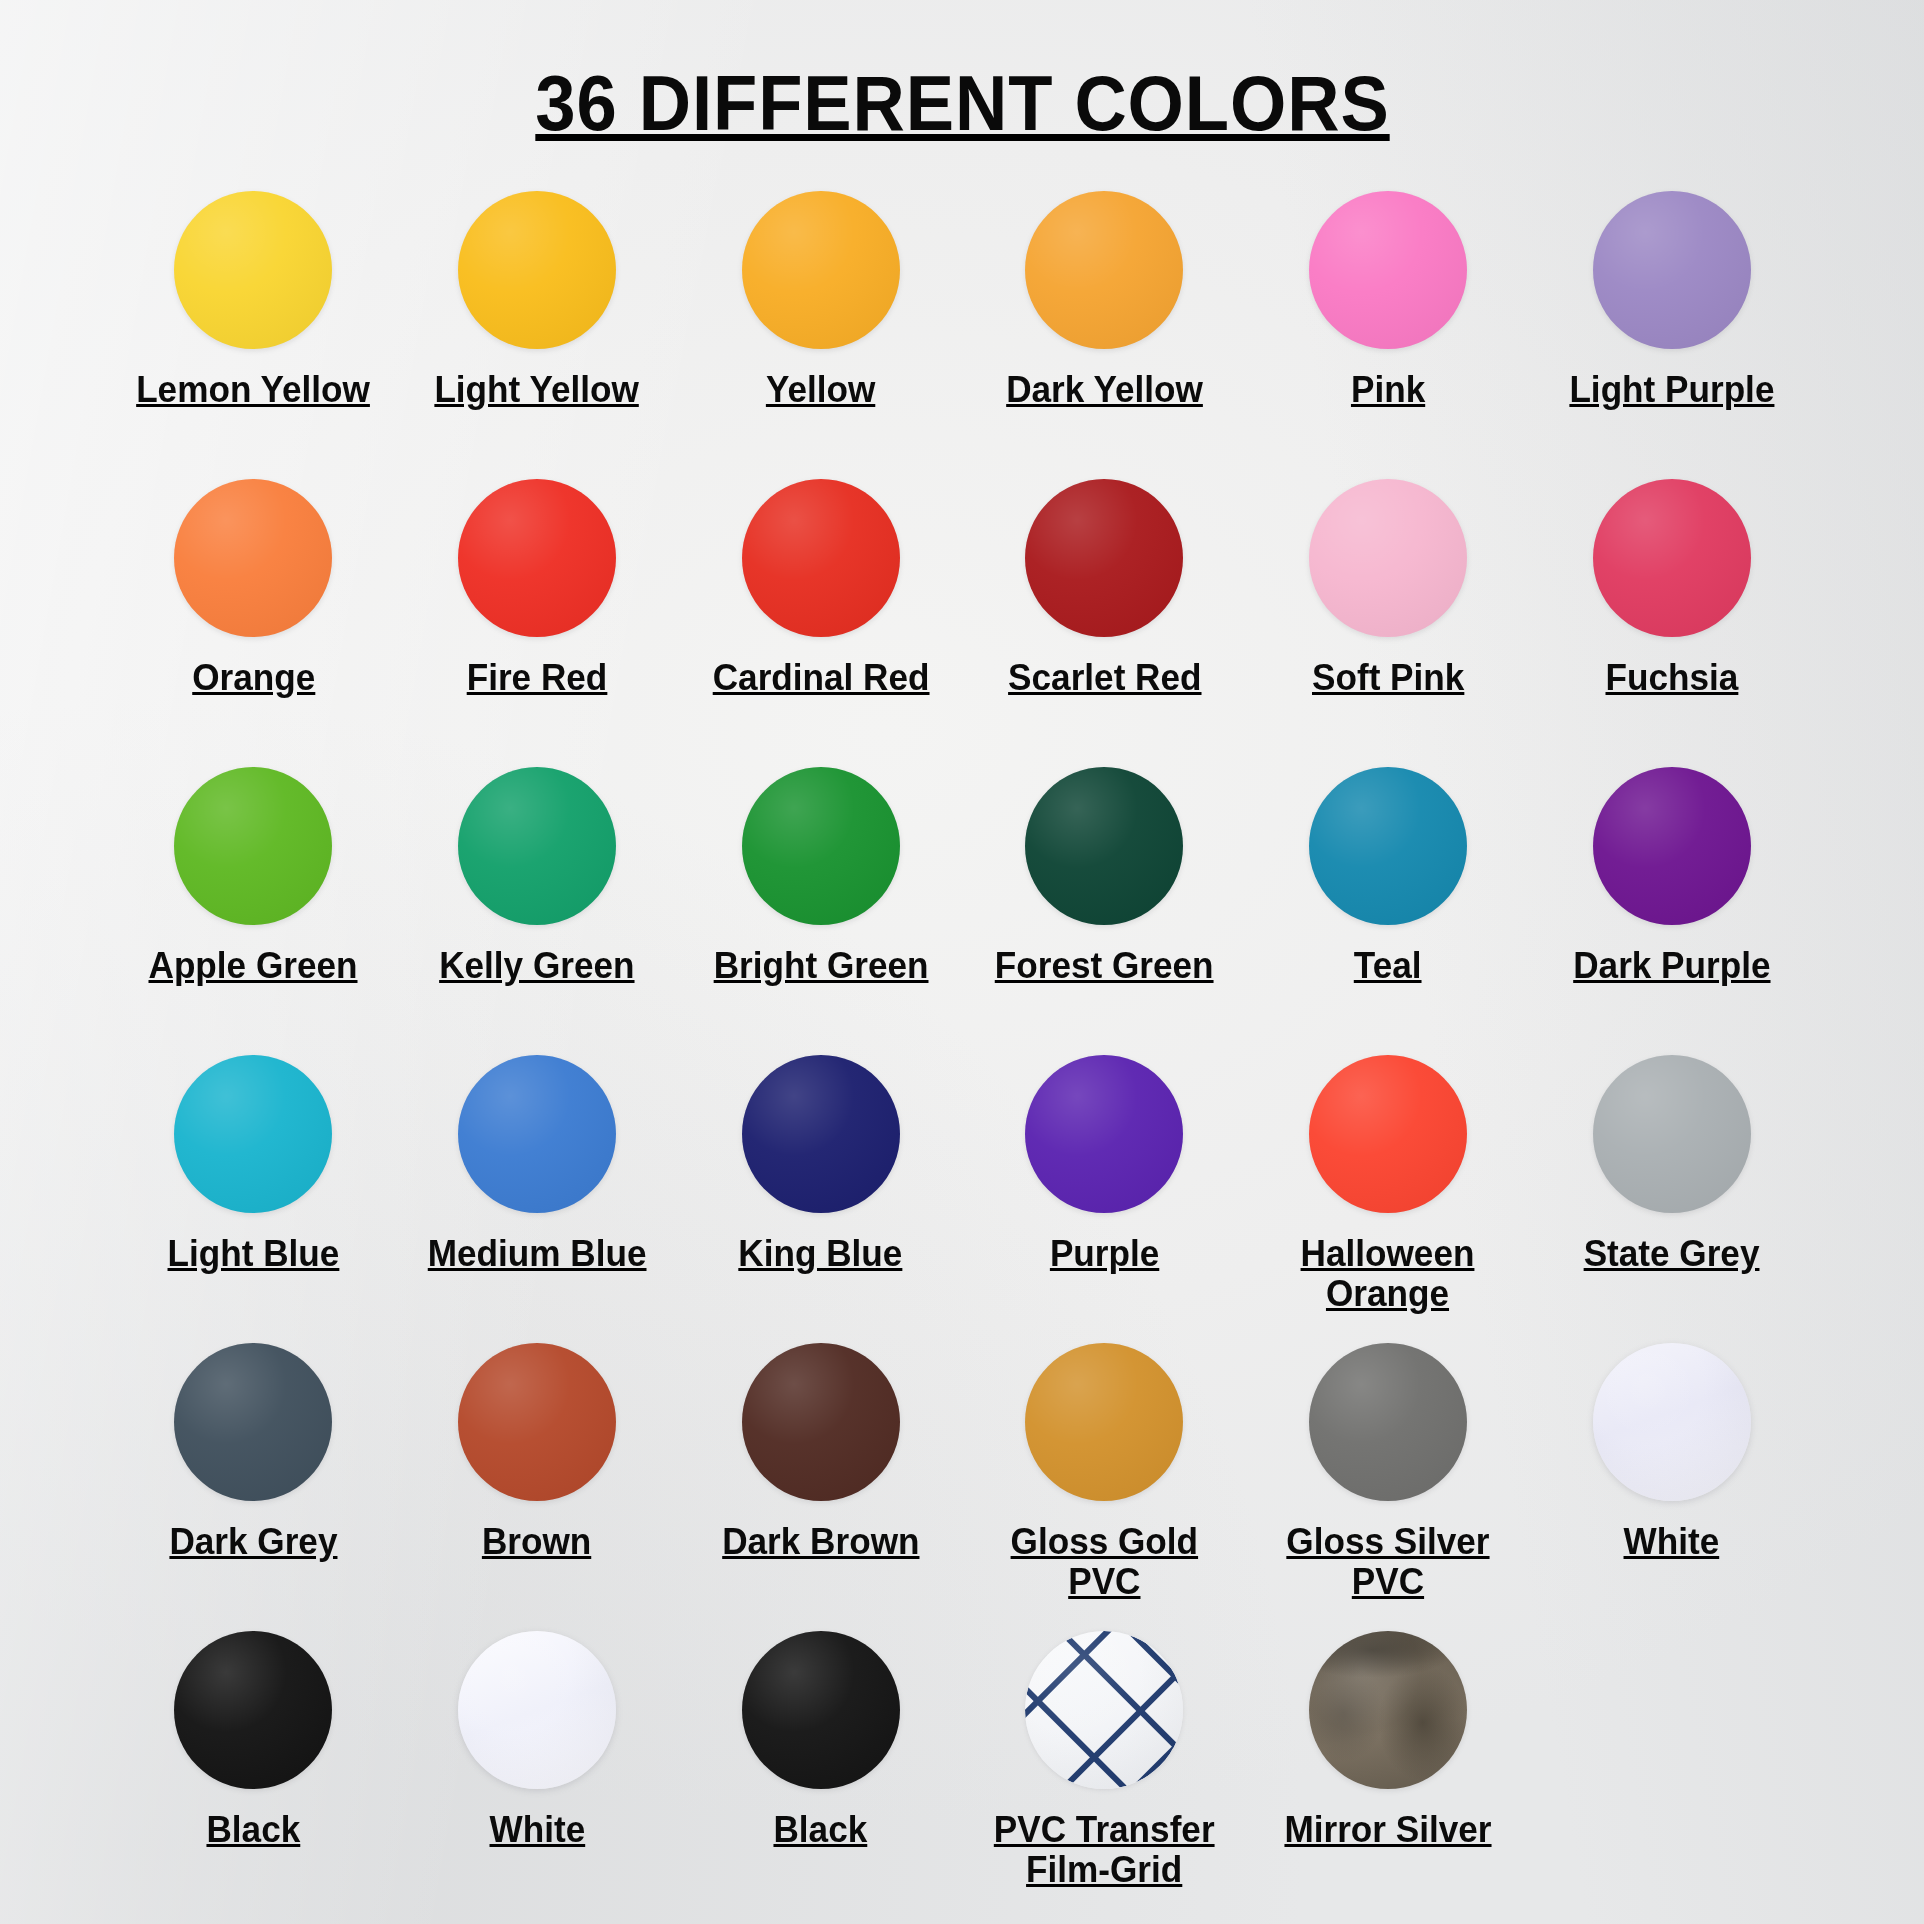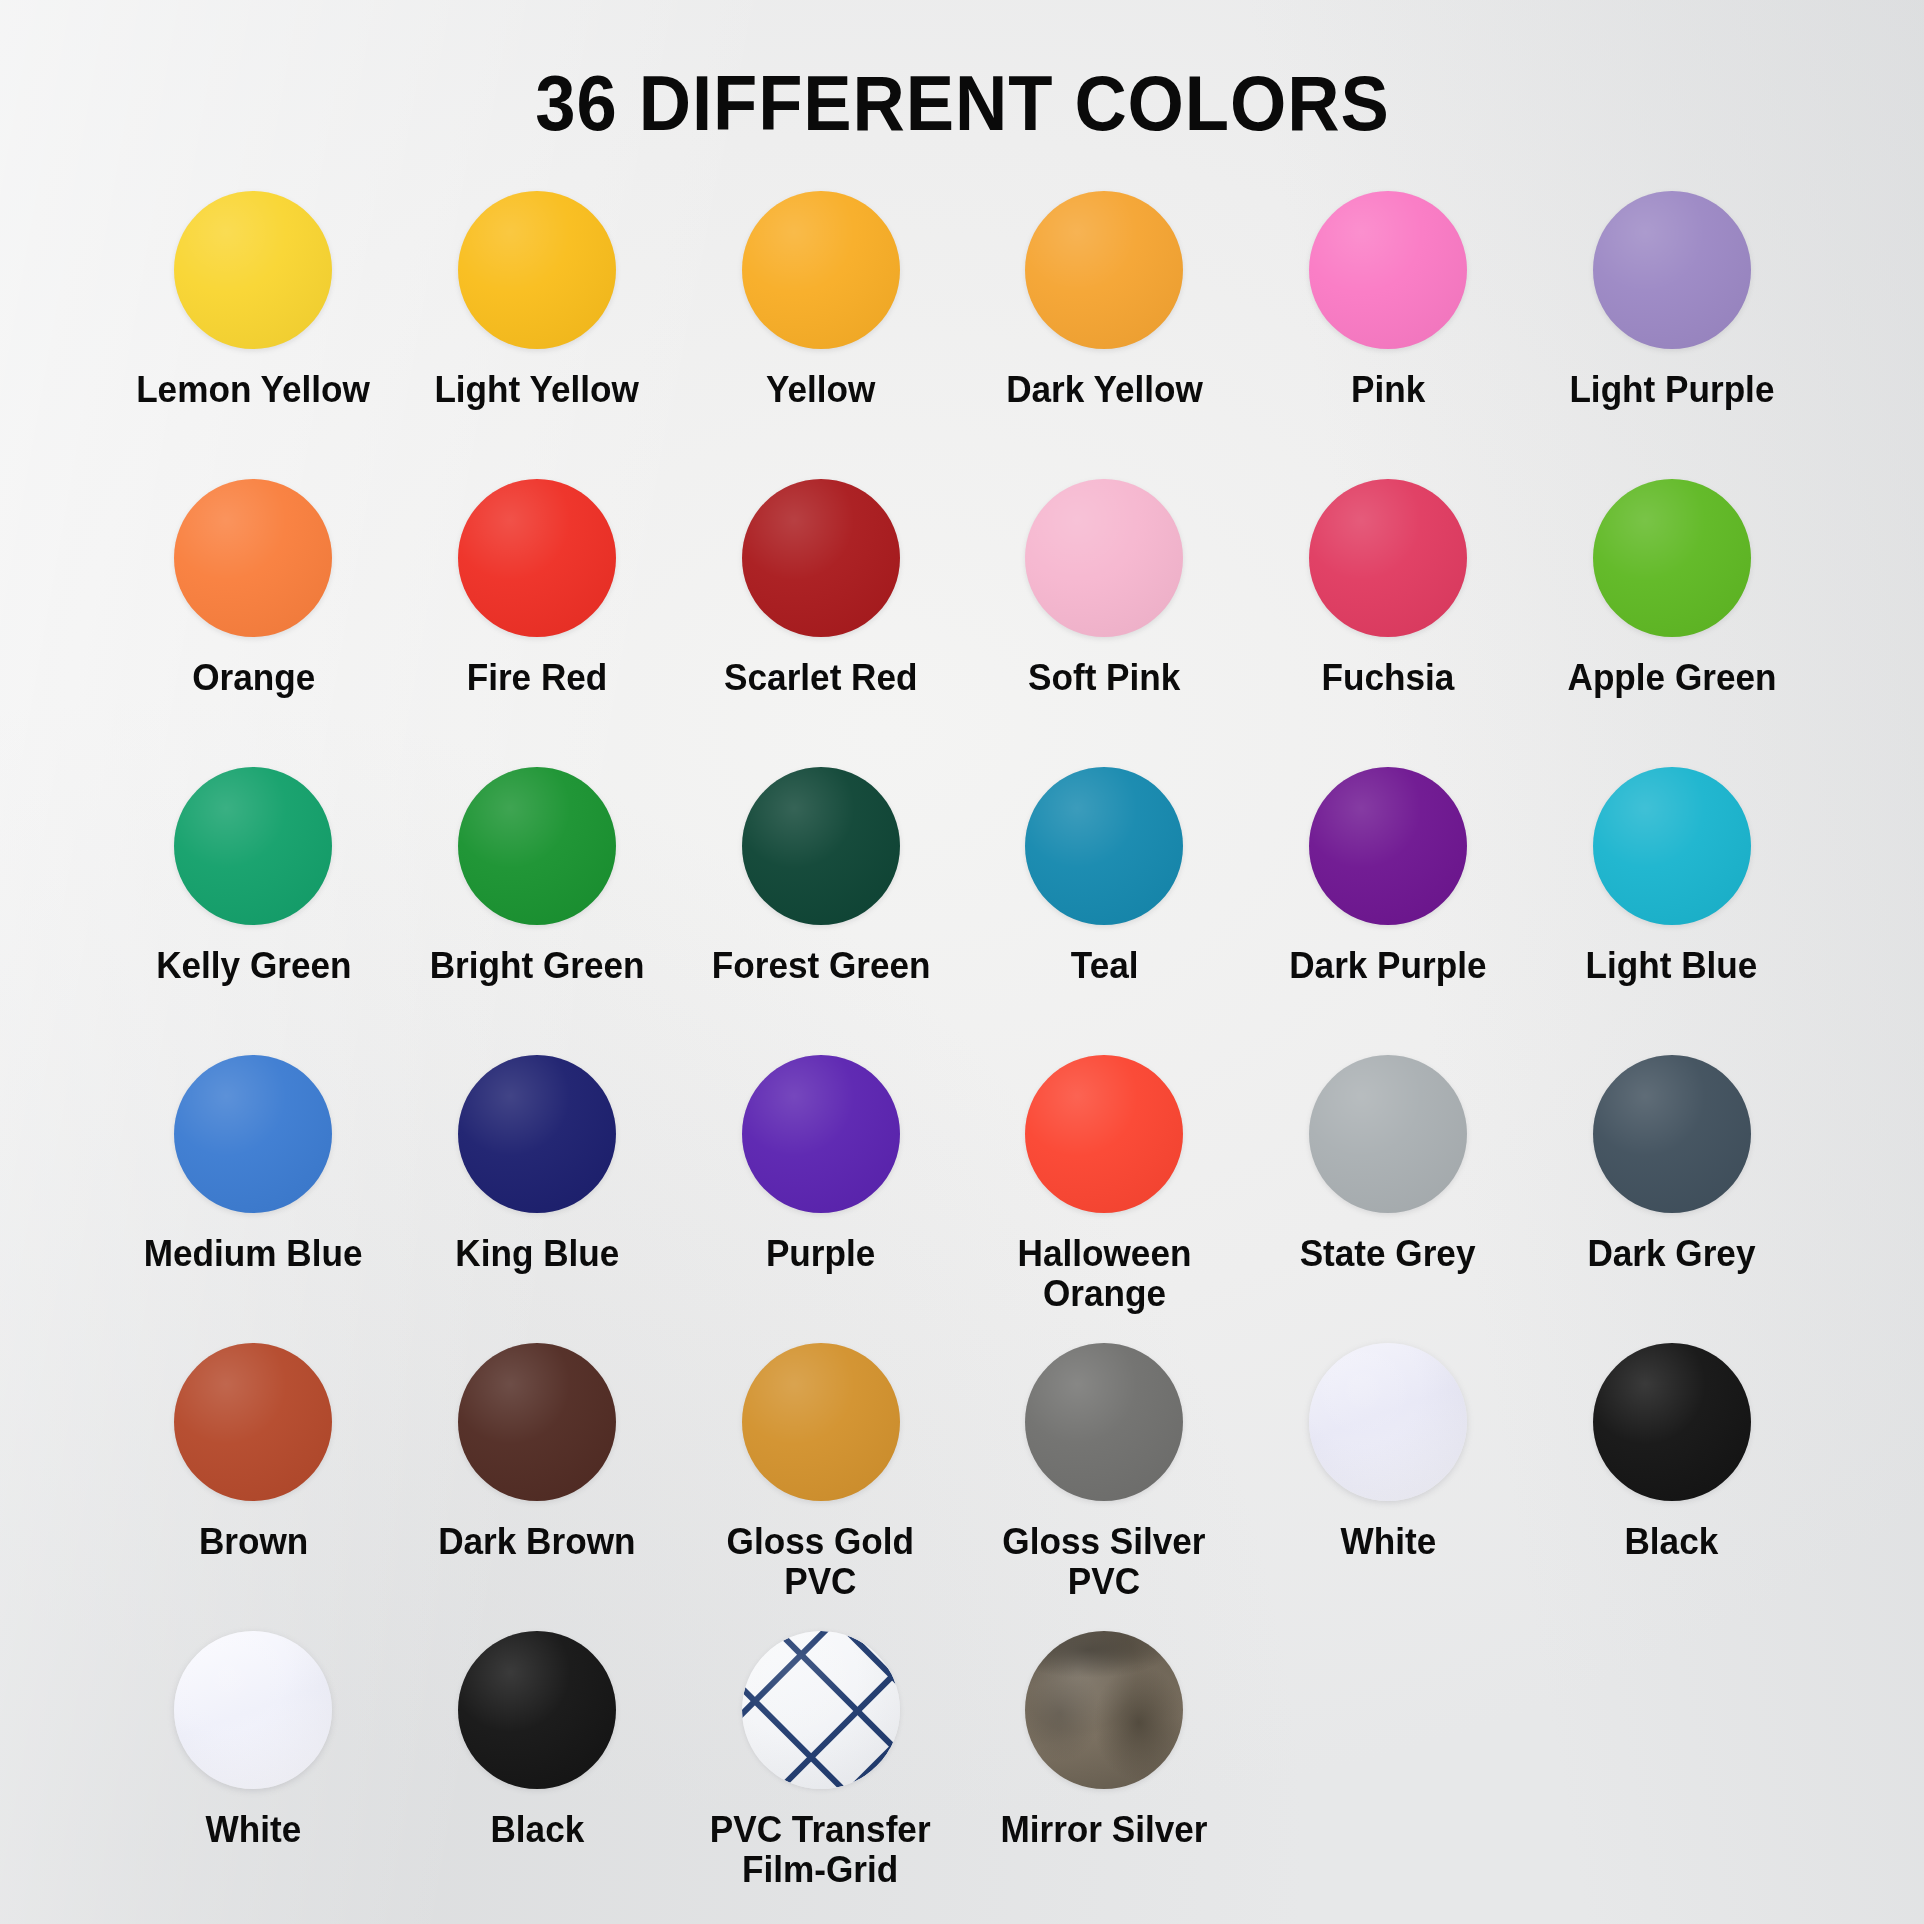--- a/index.html
+++ b/index.html
@@ -18,20 +18,21 @@
   
   #poster {
     position: relative;
     width: 1925px;
     height: 1925px;
     box-sizing: border-box;
     background:
       radial-gradient(ellipse 1485px 1089px at 46% 38%, #f4f4f3 0%, #eeeeee 55%, #e7e8e9 100%),
       linear-gradient(150deg, #f2f2f1 0%, #ebebeb 40%, #e6e7e8 70%, #eceded 100%);
     overflow: hidden;
+    text-decoration: underline;
   }
   
   #poster::before {
     content: "";
     position: absolute;
     inset: 0;
     background:
       linear-gradient(100deg, rgba(255,255,255,0.55) 0%, rgba(255,255,255,0.0) 35%),
       linear-gradient(260deg, rgba(208,210,212,0.45) 0%, rgba(255,255,255,0) 30%),
       radial-gradient(circle at 8% 96%, rgba(200,202,204,0.40) 0%, rgba(255,255,255,0) 45%);
@@ -185,20 +186,26 @@
         <div class="swatch-wrap">
           <div class="swatch" style="background: rgb(249, 126, 60);"></div>
         </div>
         <div class="label">Orange</div>
       </div>
       <div class="cell">
         <div class="swatch-wrap">
           <div class="swatch" style="background: rgb(238, 46, 36);"></div>
         </div>
         <div class="label">Fire Red</div>
+      </div>
+      <div class="cell">
+        <div class="swatch-wrap">
+          <div class="swatch" style="background: rgb(230, 45, 32);"></div>
+        </div>
+        <div class="label">Cardinal Red</div>
       </div>
       <div class="cell">
         <div class="swatch-wrap">
           <div class="swatch" style="background: rgb(169, 25, 28);"></div>
         </div>
         <div class="label">Scarlet Red</div>
       </div>
       <div class="cell">
         <div class="swatch-wrap">
           <div class="swatch" style="background: rgb(246, 182, 207);"></div>

